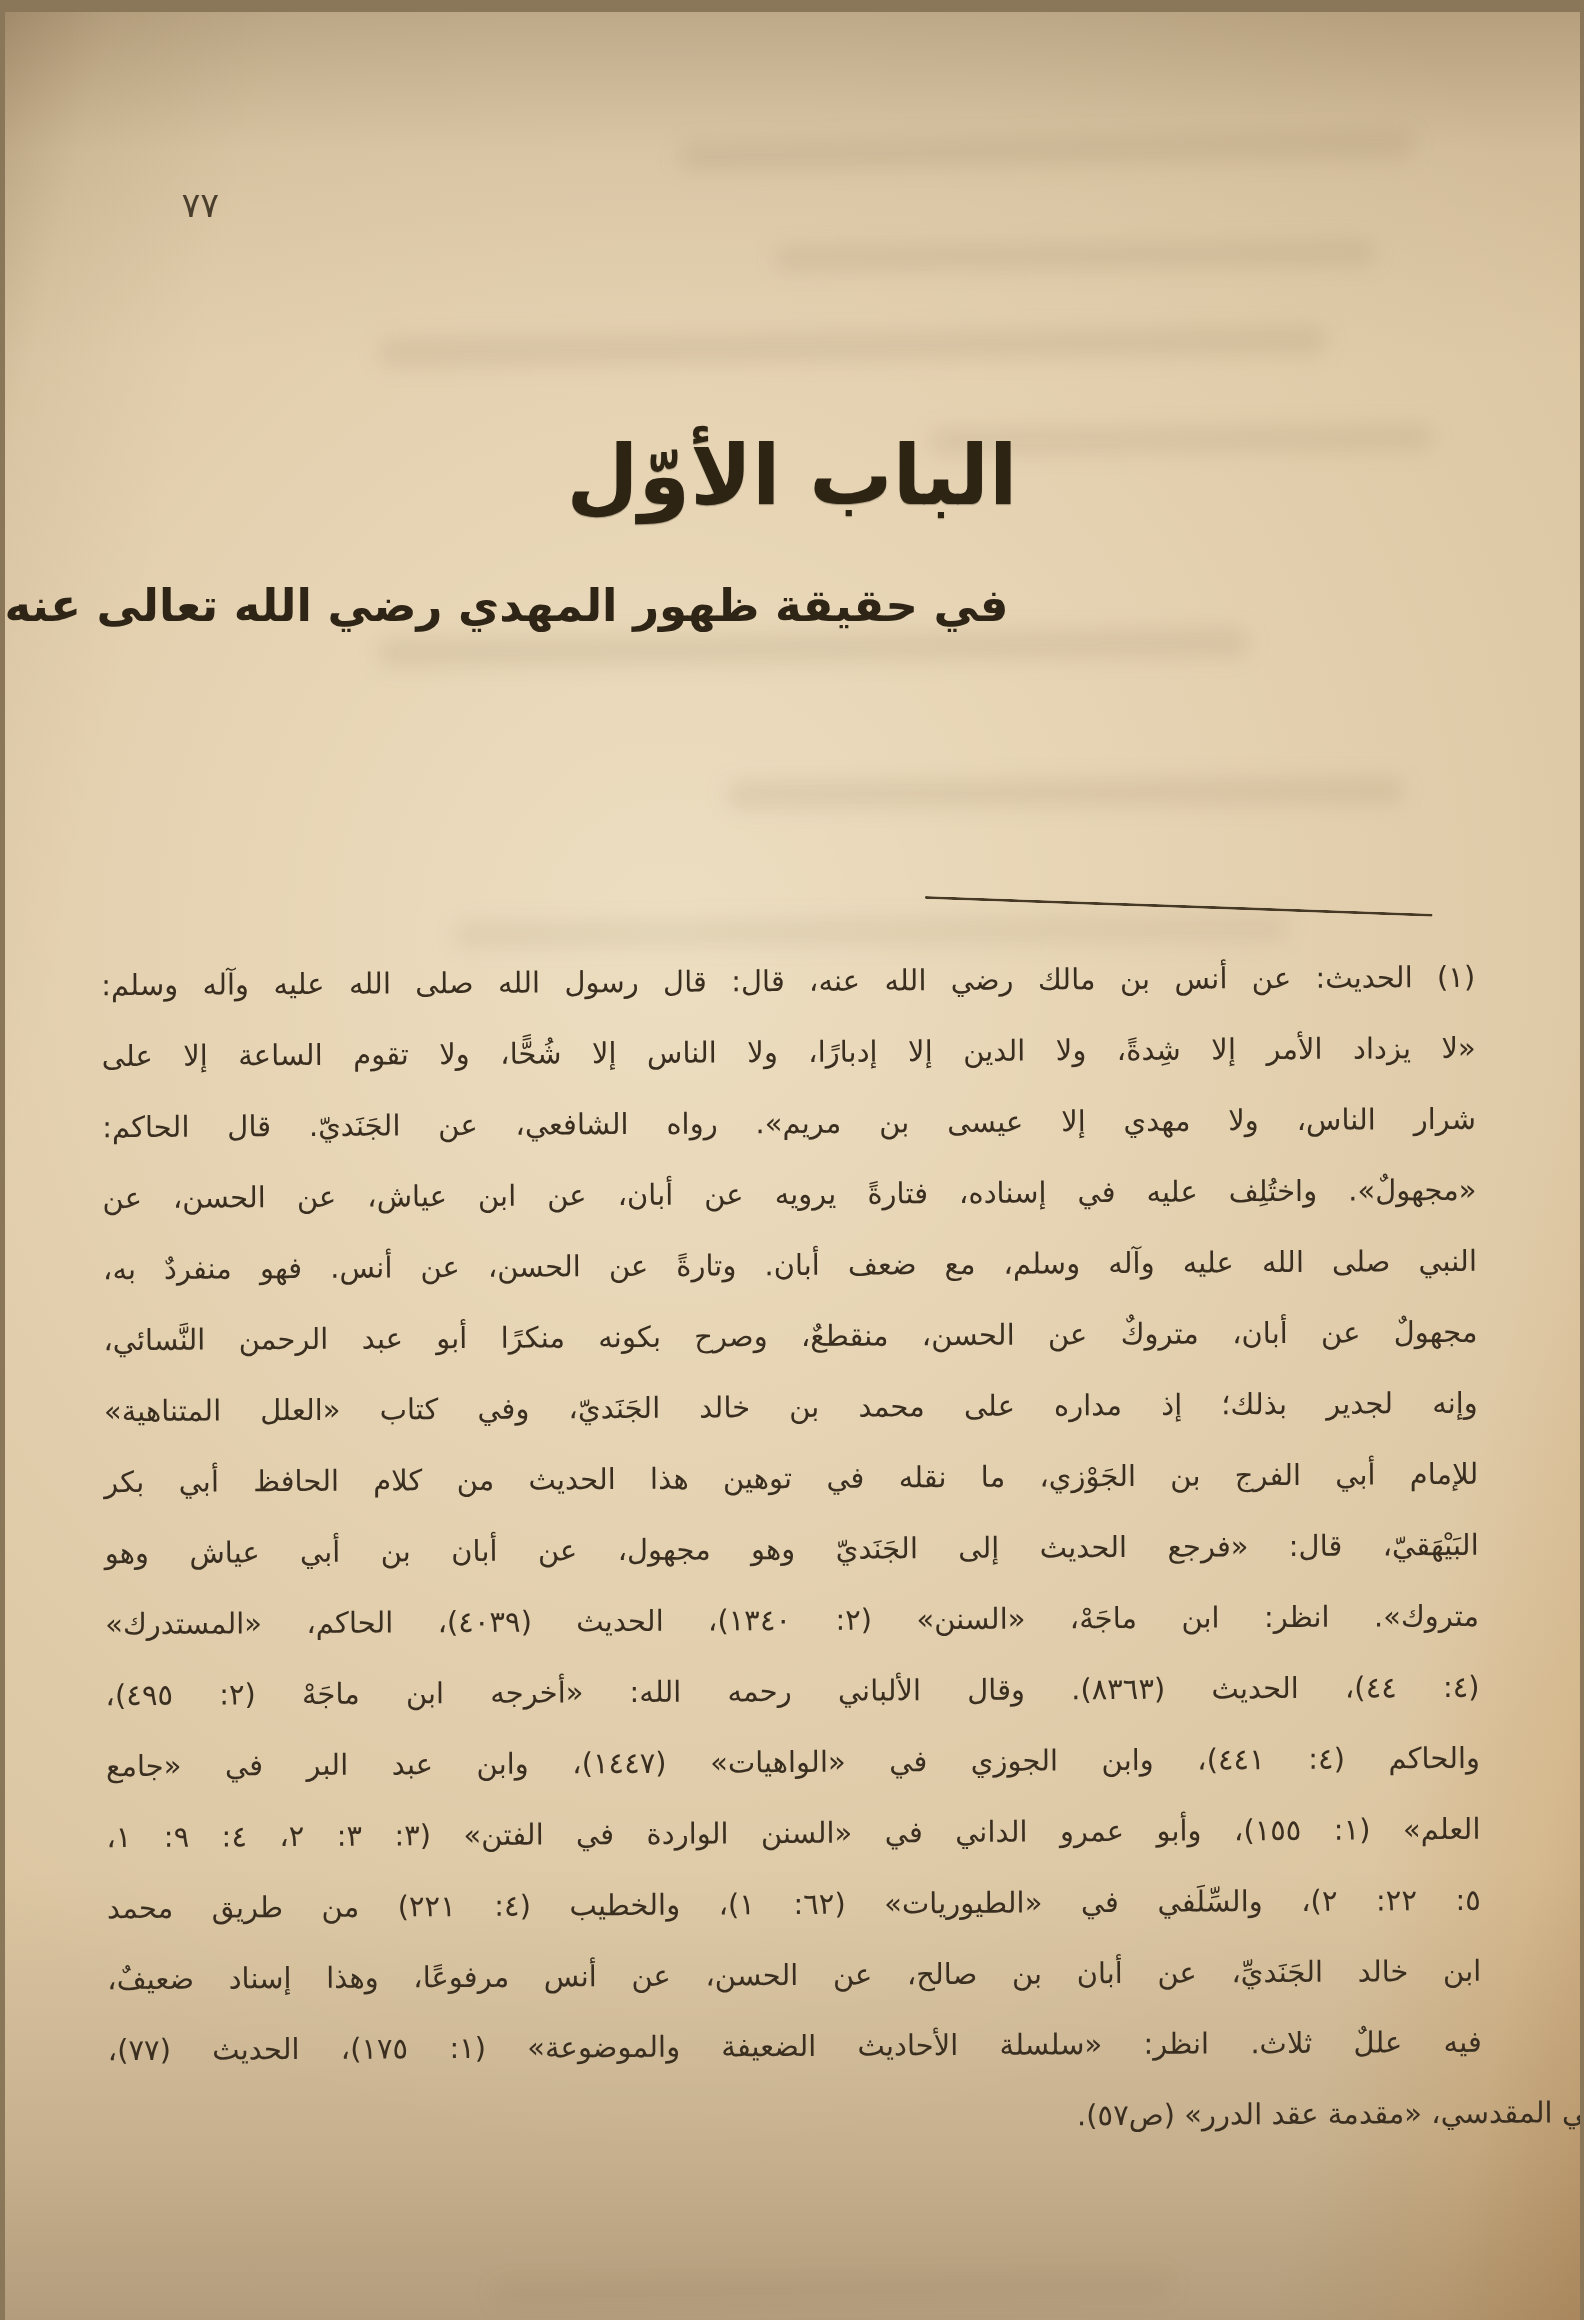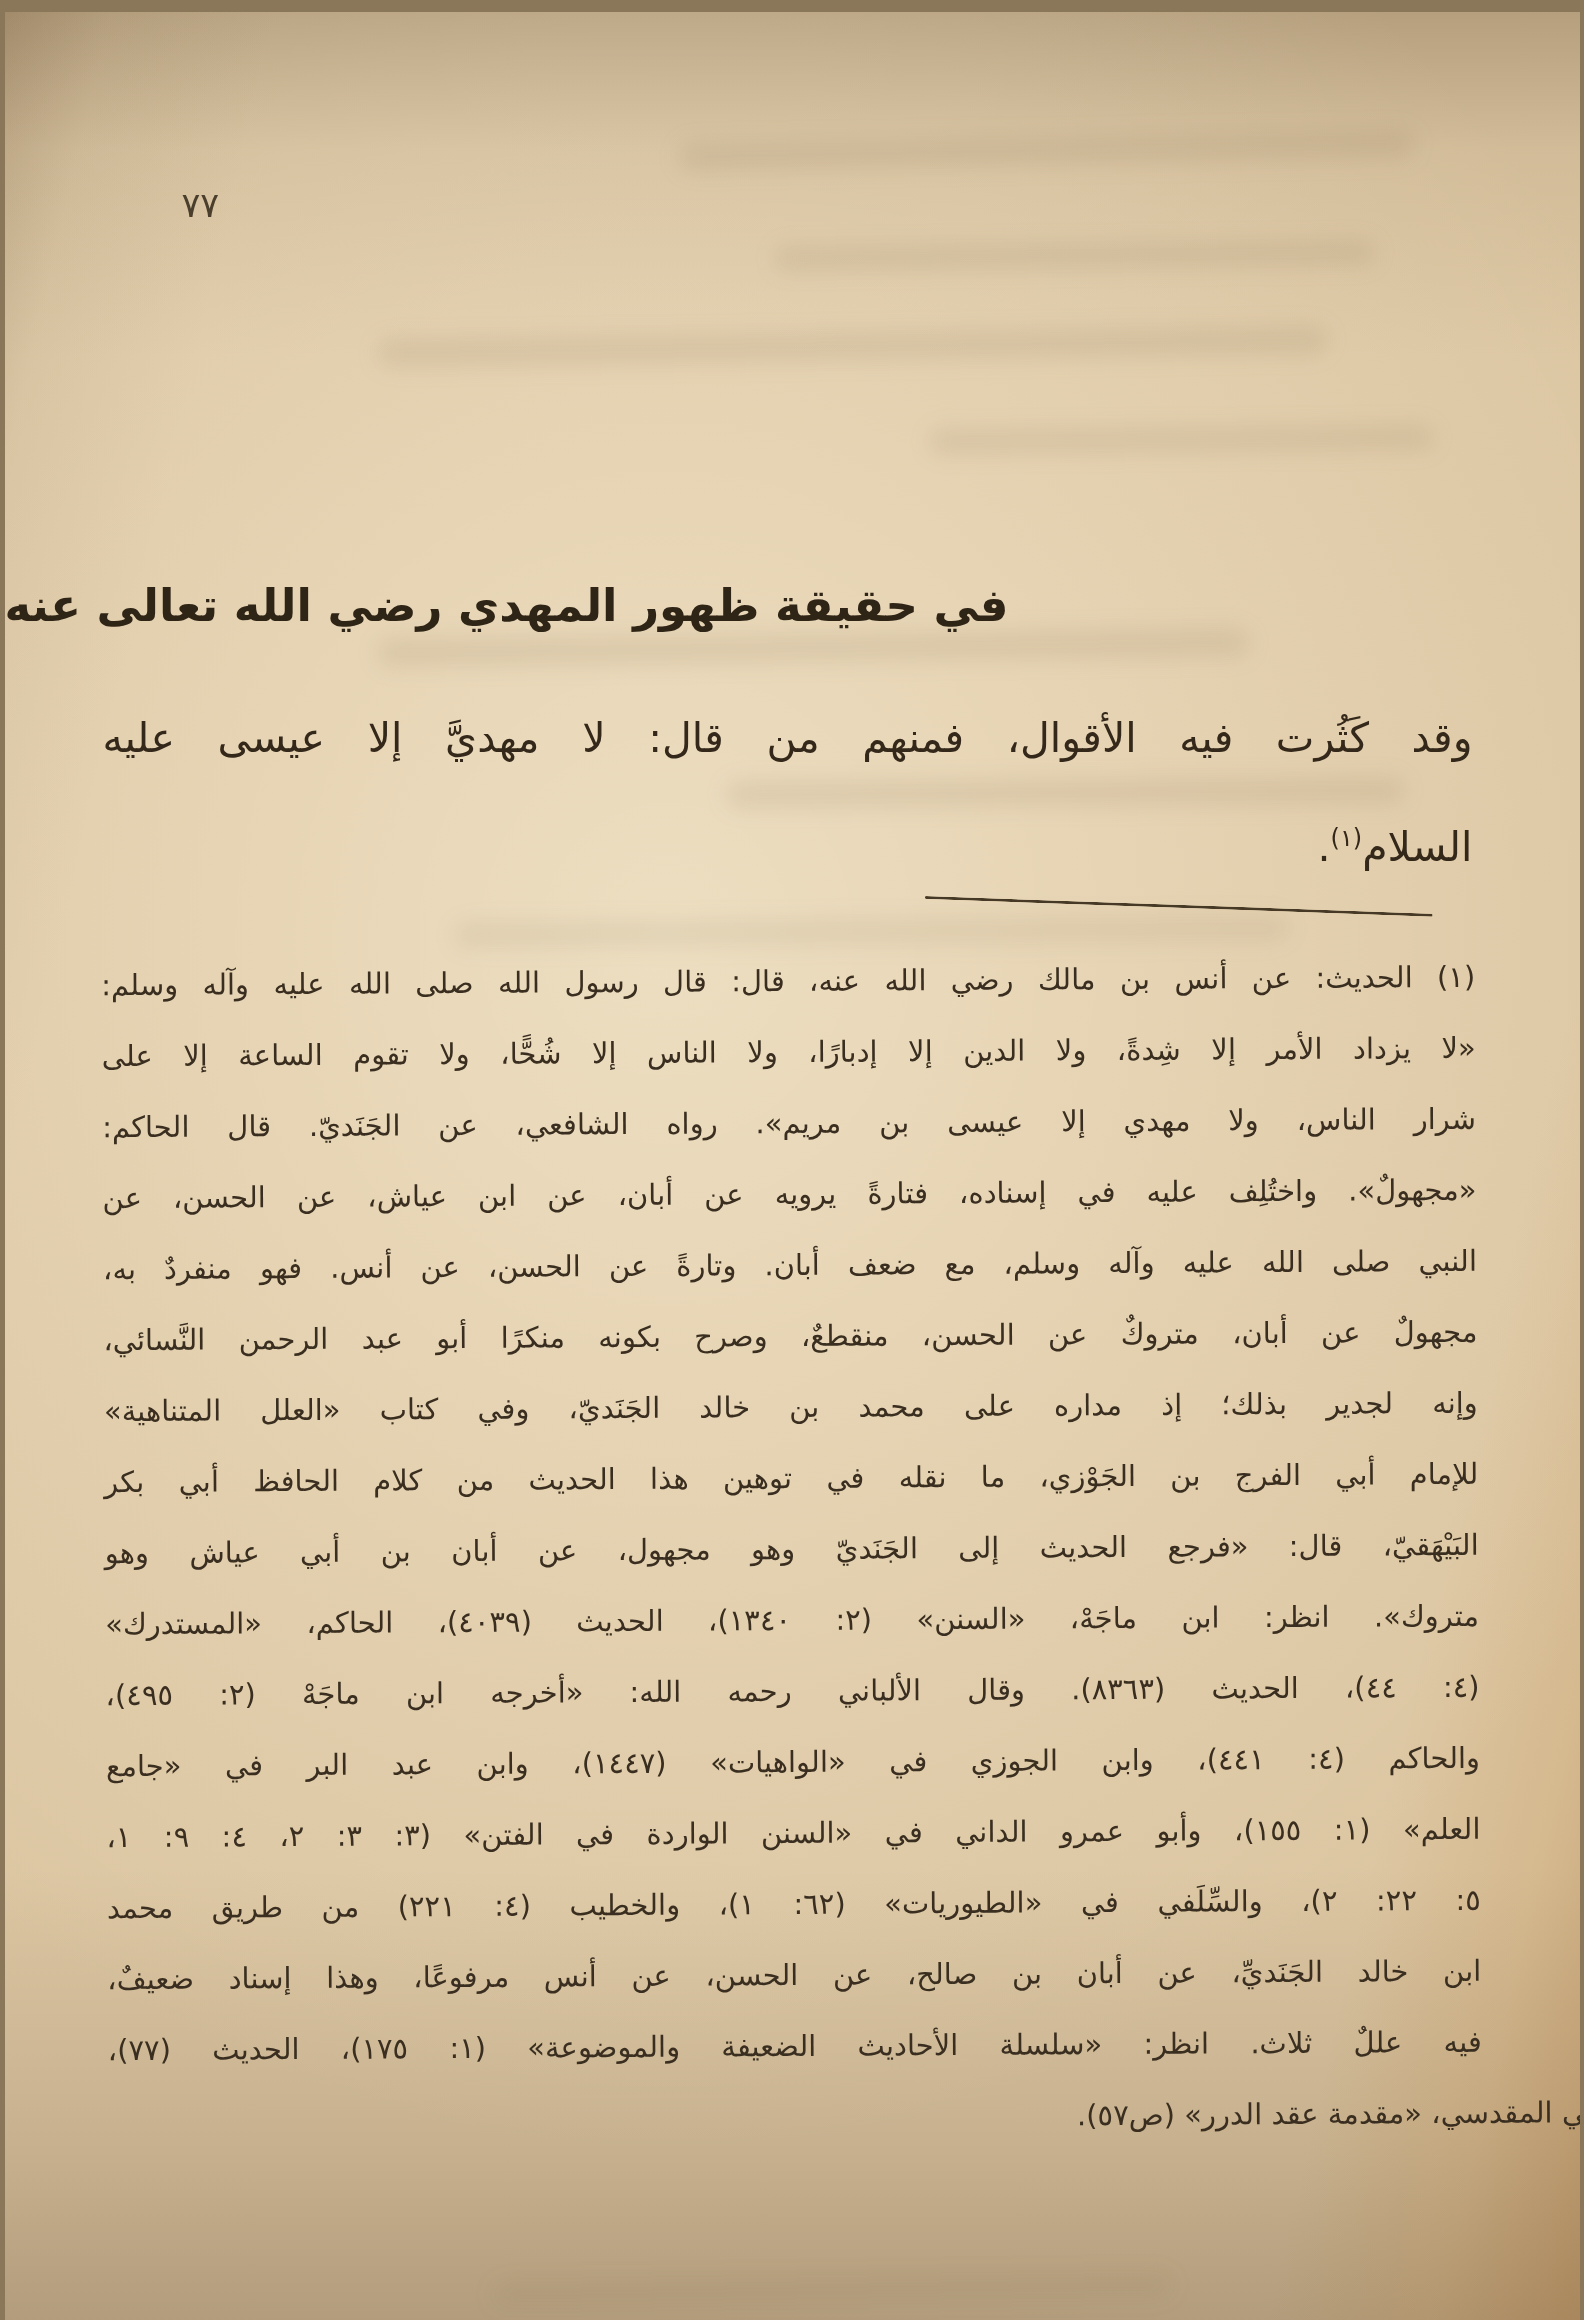--- a/index.html
+++ b/index.html
@@ -86,26 +86,23 @@
   <div class="ghost" style="top:231px; right:204px; width:602px; height:25px; transform:rotate(-0.6deg);"></div>
   <div class="ghost" style="top:320px; right:252px; width:951px; height:29px; transform:rotate(-0.8deg);"></div>
   <div class="ghost" style="top:415px; right:146px; width:505px; height:25px; transform:rotate(-0.5deg);"></div>
   <div class="ghost" style="top:621px; right:330px; width:873px; height:29px; transform:rotate(-0.7deg);"></div>
   <div class="ghost" style="top:767px; right:175px; width:679px; height:27px; transform:rotate(-0.4deg);"></div>
   <div class="ghost" style="top:907px; right:291px; width:835px; height:25px; transform:rotate(-0.5deg); background:rgba(122,101,70,0.10);"></div>
   <div class="ghost" style="top:2266px; right:408px; width:679px; height:23px; transform:rotate(-0.8deg); background:rgba(122,101,70,0.09);"></div>
 
   <div class="page-number">٧٧</div>
 
+  <div class="chapter-title">الباب الأوّل</div>
   <div class="chapter-subtitle">في حقيقة ظهور المهدي رضي الله تعالى عنه</div>
 
-  <div class="body-block">
-    <div class="body-line-1">وقد كَثُرت فيه الأقوال، فمنهم من قال: لا مهديَّ إلا عيسى عليه</div>
-    <div class="body-line-2"><span>السلام</span><sup class="fn-ref">(١)</sup><span>.</span></div>
-  </div>
 
   <div class="footnote-separator"></div>
 
   <div class="footnote">
 
       <div class="fn-line">(١) الحديث: عن أنس بن مالك رضي الله عنه، قال: قال رسول الله صلى الله عليه وآله وسلم:</div>
 
       <div class="fn-line">«لا يزداد الأمر إلا شِدةً، ولا الدين إلا إدبارًا، ولا الناس إلا شُحًّا، ولا تقوم الساعة إلا على</div>
 
       <div class="fn-line">شرار الناس، ولا مهدي إلا عيسى بن مريم». رواه الشافعي، عن الجَنَديّ. قال الحاكم:</div>

